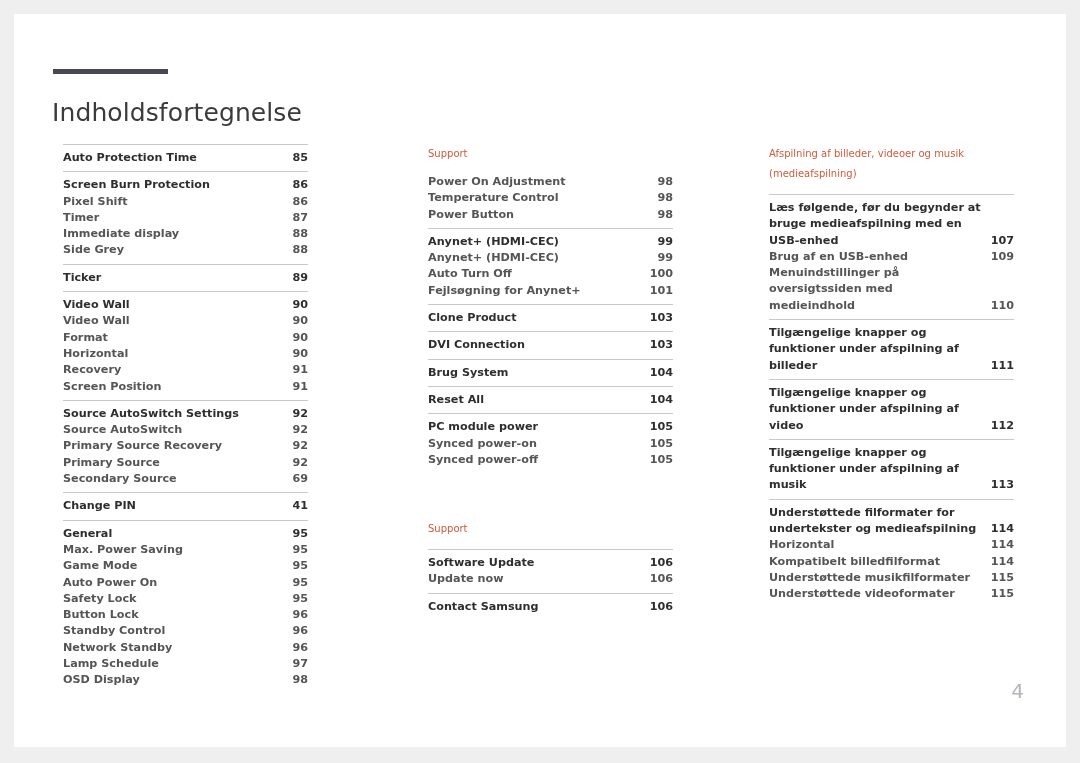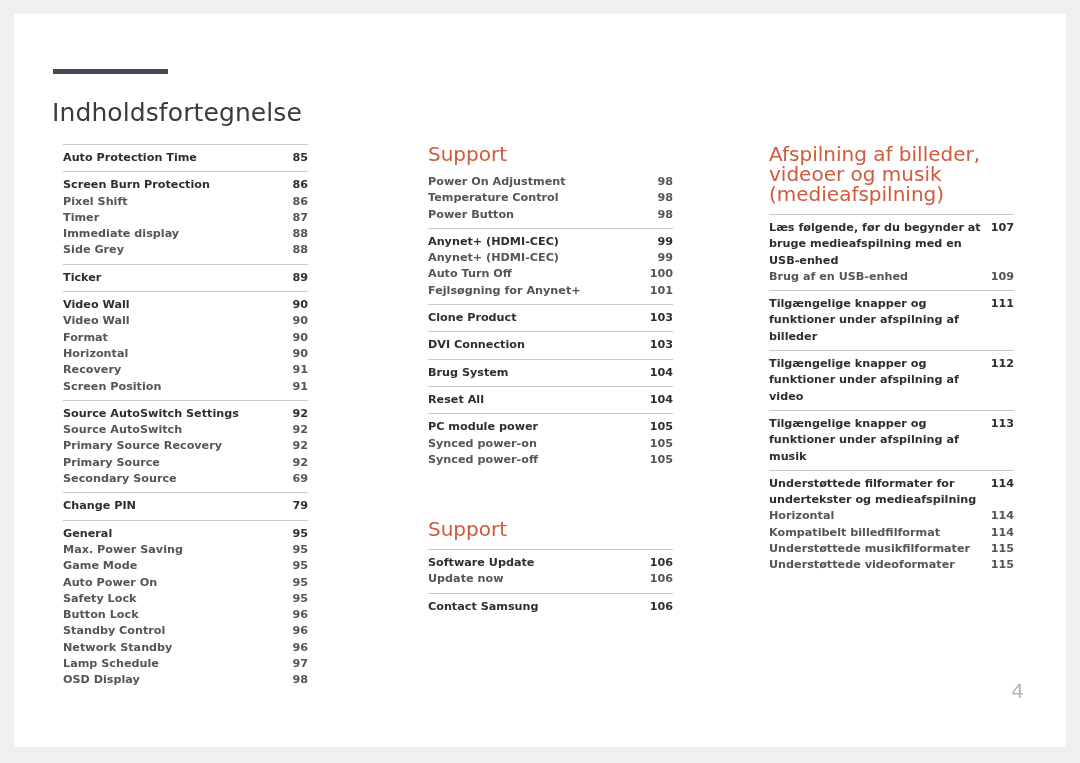--- a/index.html
+++ b/index.html
@@ -49,21 +49,21 @@
     gap: 0;
   }
   .col {
     width: 245px;
   }
   .col.c2 { margin-left: 120px; }
   .col.c3 { margin-left: 96px; }
 
   .section-heading {
     color: #cf5a3e;
-    font-size: 20px;
+    font-size: 10px;
     line-height: 20px;
     font-weight: 400;
     margin: 0 0 10px 0;
   }
   .section-heading.spaced-top {
     margin-top: 46px;
   }
 
   .group {
     border-top: 1px solid #c9c9c9;
@@ -96,20 +96,21 @@
   .entry .num {
     flex: 0 0 auto;
     text-align: right;
     min-width: 22px;
     white-space: nowrap;
   }
   .entry.multiline .label {
     display: block;
   }
   .entry.multiline {
+    align-items: flex-end;
   }
 
   .folio {
     position: absolute;
     right: 42px;
     bottom: 44px;
     font-size: 20px;
     color: #b4b4bd;
     font-weight: 400;
   }
@@ -202,21 +203,21 @@
             <span class="num">92</span>
           </div>
           <div class="entry sub">
             <span class="label">Secondary Source</span>
             <span class="num">69</span>
           </div>
         </div>
         <div class="group">
           <div class="entry head">
             <span class="label">Change PIN</span>
-            <span class="num">79</span>
+            <span class="num">41</span>
           </div>
         </div>
         <div class="group">
           <div class="entry head">
             <span class="label">General</span>
             <span class="num">95</span>
           </div>
           <div class="entry sub">
             <span class="label">Max. Power Saving</span>
             <span class="num">95</span>
@@ -349,20 +350,24 @@
         <div class="section-heading">Afspilning af billeder, videoer og musik (medieafspilning)</div>
         <div class="group">
           <div class="entry head multiline">
             <span class="label">Læs følgende, før du begynder at bruge medieafspilning med en USB-enhed</span>
             <span class="num">107</span>
           </div>
           <div class="entry sub">
             <span class="label">Brug af en USB-enhed</span>
             <span class="num">109</span>
           </div>
+          <div class="entry sub multiline">
+            <span class="label">Menuindstillinger på oversigtssiden med medieindhold</span>
+            <span class="num">110</span>
+          </div>
         </div>
         <div class="group">
           <div class="entry head multiline">
             <span class="label">Tilgængelige knapper og funktioner under afspilning af billeder</span>
             <span class="num">111</span>
           </div>
         </div>
         <div class="group">
           <div class="entry head multiline">
             <span class="label">Tilgængelige knapper og funktioner under afspilning af video</span>

